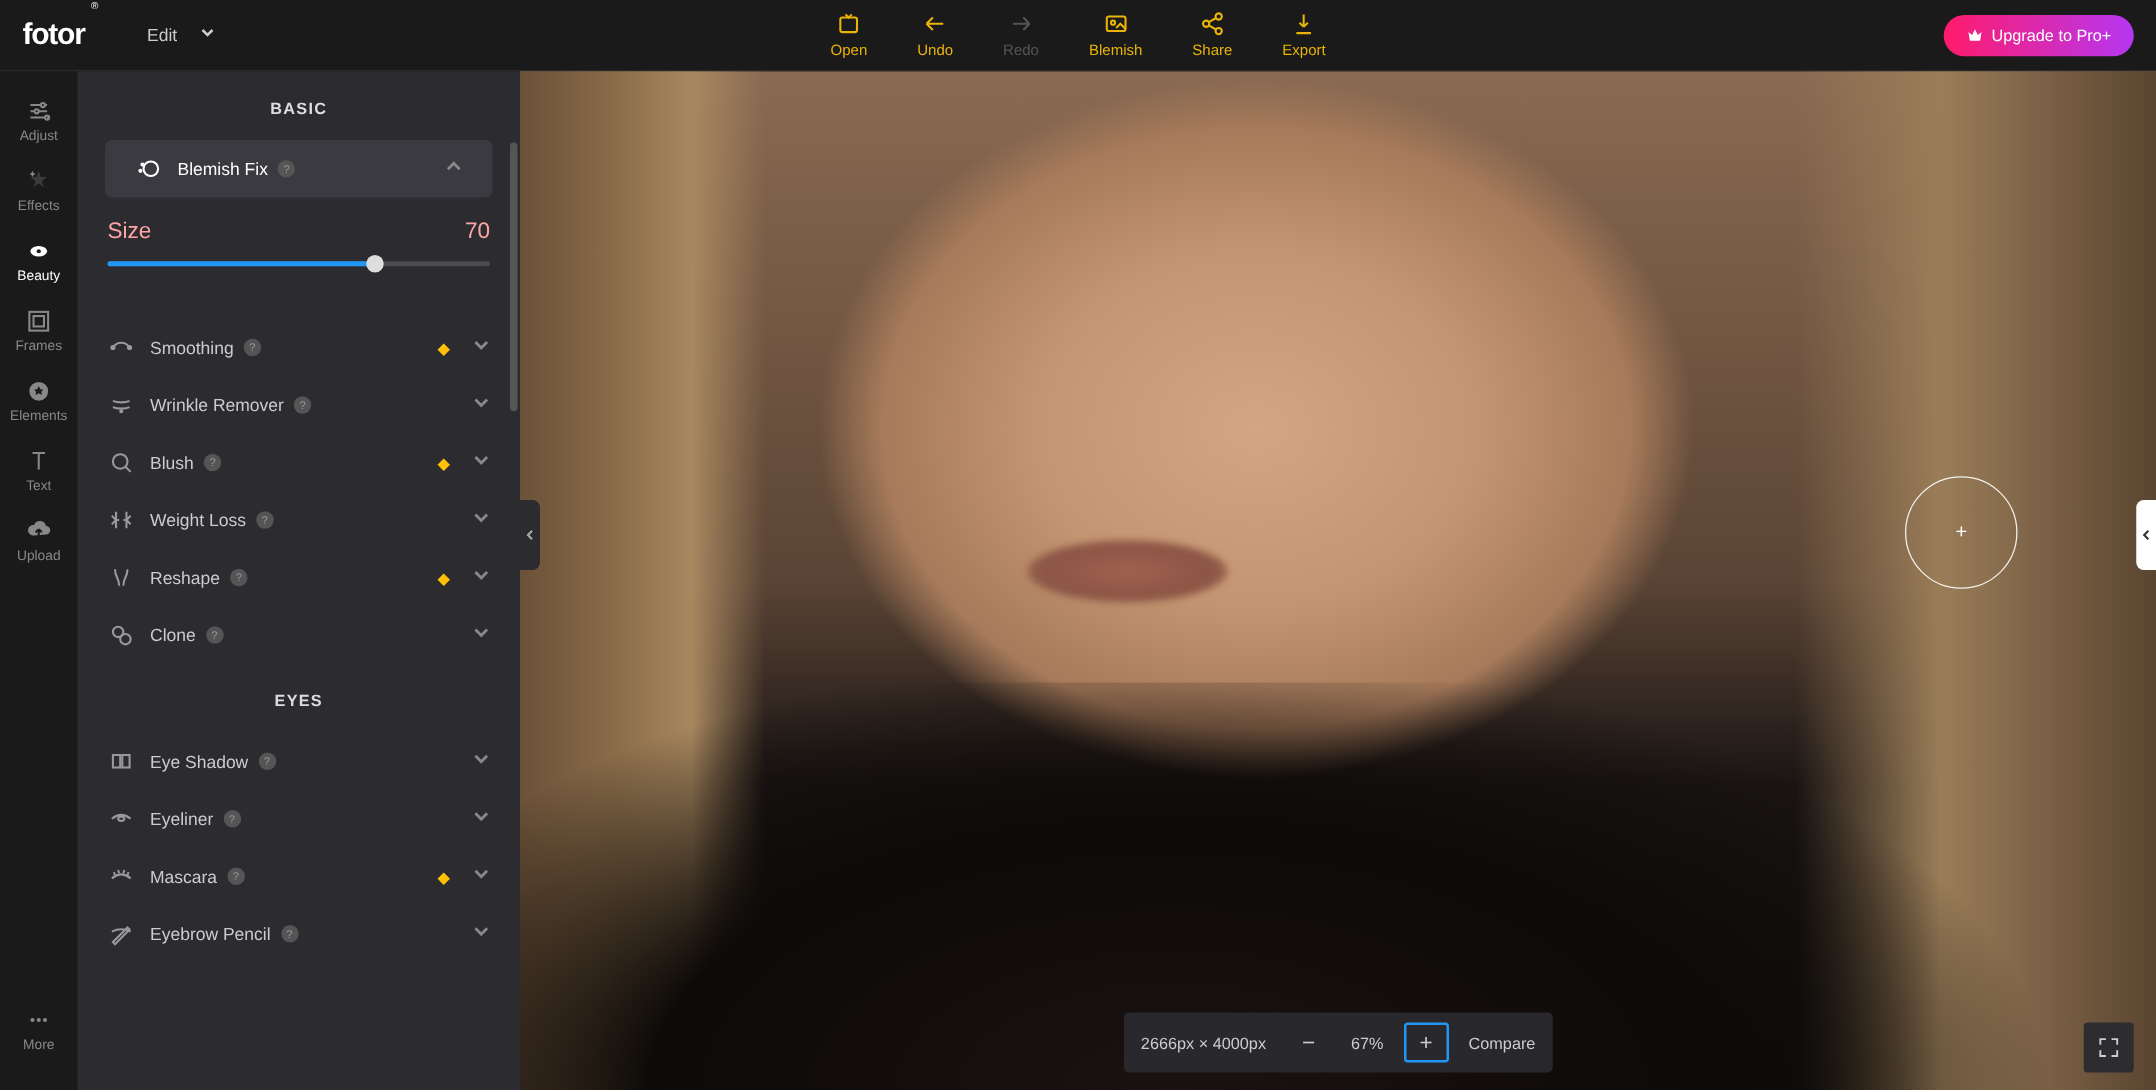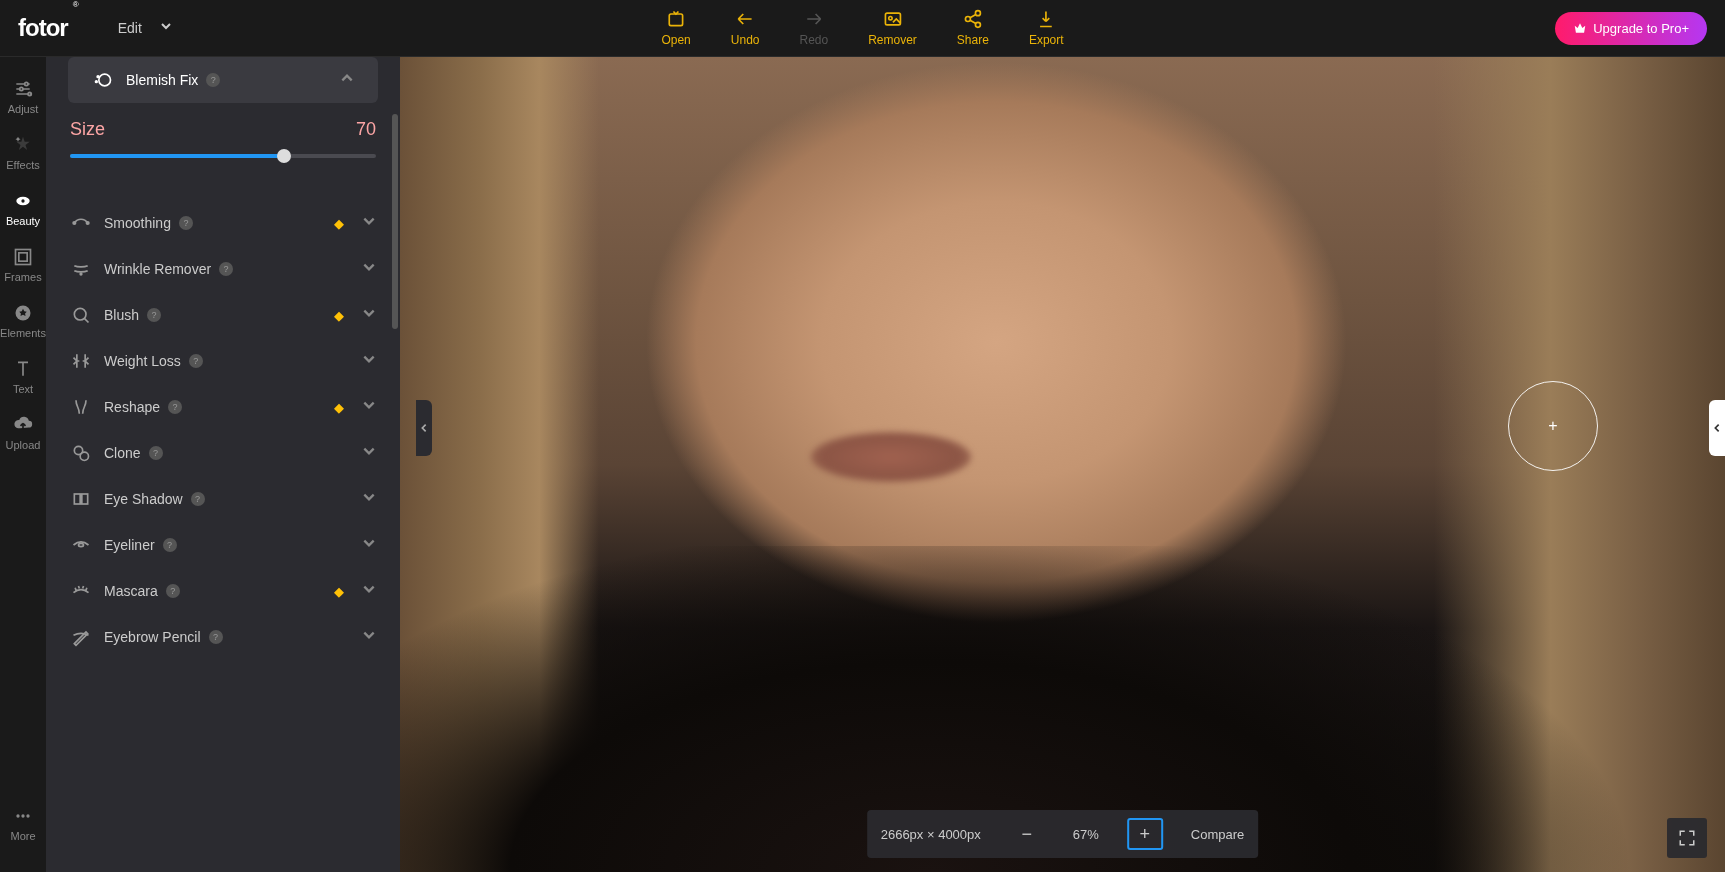--- a/index.html
+++ b/index.html
@@ -7,21 +7,21 @@
 .topbar{height:57px;background:#1a1a1a;display:flex;align-items:center;padding:0 18px;position:relative;border-bottom:1px solid #2a2a2a}
 .logo{font-size:24px;font-weight:700;color:#fff;letter-spacing:-1px;position:relative}
 .logo sup{font-size:8px;font-weight:400;top:-14px;position:absolute;right:-10px}
 .edit-menu{margin-left:50px;color:#ccc;font-size:14px;display:flex;align-items:flex-start;gap:18px;cursor:pointer}
 .top-actions{position:absolute;left:50%;transform:translateX(-50%);display:flex;gap:40px}
 .top-action{display:flex;flex-direction:column;align-items:center;gap:4px;color:#eab308;font-size:12px;cursor:pointer}
 .top-action.disabled{color:#555}
 .top-action svg{width:20px;height:20px}
 .upgrade-btn{margin-left:auto;background:linear-gradient(90deg,#ff1b6b,#b537f2);color:#fff;border:none;padding:9px 18px;border-radius:20px;font-size:13px;font-weight:500;cursor:pointer;display:flex;align-items:center;gap:6px}
 .main{display:flex;height:calc(100% - 57px)}
-.nav-col{width:46px;background:#1a1a1a;display:flex;flex-direction:column;align-items:center;padding-top:12px}
+.nav-col{width:62px;background:#1a1a1a;display:flex;flex-direction:column;align-items:center;padding-top:12px}
 .nav-item{display:flex;flex-direction:column;align-items:center;gap:4px;color:#888;font-size:11px;padding:10px 0;cursor:pointer;width:100%}
 .nav-item.active{color:#fff}
 .nav-item svg{width:20px;height:20px}
 .nav-more{margin-top:auto;margin-bottom:20px}
 .panel{width:354px;background:#2b2b30;overflow-y:auto;padding:0 0 20px 0;position:relative}
 .panel-scroll{position:absolute;right:2px;top:57px;width:6px;height:215px;background:#555;border-radius:3px}
 .section-header{text-align:center;font-size:13px;font-weight:600;color:#ddd;letter-spacing:1px;padding:22px 0 18px}
 .tool-row{display:flex;align-items:center;padding:0 24px;cursor:pointer;position:relative;min-height:46px}
 .tool-row.expanded{background:#3a3a40;border-radius:6px;margin:0 22px}
 .tool-row.expanded .tool-icon,.tool-row.expanded .tool-label{color:#fff}
@@ -45,21 +45,21 @@
   radial-gradient(ellipse 500px 400px at 45% 35%,#d4a582 0%,#c49572 35%,#a67a5a 60%,transparent 70%),
   radial-gradient(ellipse 300px 200px at 45% 55%,#b8826a 0%,transparent 60%),
   linear-gradient(180deg,#8a6a52 0%,#6e5440 30%,#5a4435 50%,#1a1514 70%,#0f0d0c 100%)}
 .hair-left{position:absolute;left:0;top:0;width:15%;height:100%;background:linear-gradient(90deg,#6b5138 0%,#8a6d4a 40%,#a8875f 70%,transparent 100%)}
 .hair-right{position:absolute;right:0;top:0;width:22%;height:100%;background:linear-gradient(270deg,#5a4530 0%,#7a6045 30%,#9a7d58 60%,transparent 100%)}
 .lips{position:absolute;left:31%;top:46%;width:160px;height:50px;background:radial-gradient(ellipse,#a0614f 0%,#8c5545 60%,transparent 100%);border-radius:50%;filter:blur(3px)}
 .dark-bottom{position:absolute;bottom:0;left:0;right:0;height:40%;background:radial-gradient(ellipse 700px 350px at 40% 100%,#1a1210 0%,#0d0a08 60%,transparent 100%)}
 .brush-cursor{position:absolute;left:1108px;top:324px;width:90px;height:90px;border:1px solid rgba(255,255,255,.9);border-radius:50%;display:flex;align-items:center;justify-content:center;color:#fff;font-size:16px;font-weight:300}
 .collapse-tab{position:absolute;left:416px;top:400px;width:16px;height:56px;background:#2b2b30;border-radius:0 6px 6px 0;display:flex;align-items:center;justify-content:center;color:#aaa;cursor:pointer;z-index:5}
 .expand-tab{position:absolute;right:0;top:400px;width:16px;height:56px;background:#fff;border-radius:6px 0 0 6px;display:flex;align-items:center;justify-content:center;color:#333;cursor:pointer;z-index:5}
-.bottom-bar{position:absolute;bottom:14px;left:50%;transform:translateX(-50%);background:rgba(42,42,46,.95);display:flex;align-items:center;padding:8px 14px;border-radius:4px;gap:28px;color:#ccc;font-size:13px}
+.bottom-bar{position:absolute;bottom:14px;left:50%;transform:translateX(-50%);background:rgba(42,42,46,.95);display:flex;align-items:center;padding:8px 14px;border-radius:4px;gap:16px;color:#ccc;font-size:13px}
 .zoom-btn{width:36px;height:32px;display:flex;align-items:center;justify-content:center;cursor:pointer;font-size:18px;color:#ccc}
 .zoom-btn.active{border:2px solid #2196f3;border-radius:3px}
 .fullscreen-btn{position:absolute;bottom:14px;right:18px;width:40px;height:40px;background:rgba(42,42,46,.95);display:flex;align-items:center;justify-content:center;color:#ccc;cursor:pointer;border-radius:3px}
 </style>
 </head>
 <body>
 
 <div class="topbar">
   <div class="logo"><span>fotor</span><sup>®</sup></div>
   <div class="edit-menu">
@@ -87,21 +87,21 @@
           <path d="M4 12h16m0 0l-6-6m6 6l-6 6"></path>
         </svg>
       <span>Redo</span>
     </div>
     <div class="top-action">
       <svg viewBox="0 0 24 24" fill="none" stroke="currentColor" stroke-width="2">
           <rect x="3" y="5" width="18" height="14" rx="2"></rect>
           <circle cx="9" cy="11" r="2"></circle>
           <path d="M21 17l-5-5-4 4"></path>
         </svg>
-      <span>Remover</span>
+      <span>Blemish</span>
     </div>
     <div class="top-action">
       <svg viewBox="0 0 24 24" fill="none" stroke="currentColor" stroke-width="2">
           <circle cx="18" cy="5" r="3"></circle>
           <circle cx="6" cy="12" r="3"></circle>
           <circle cx="18" cy="19" r="3"></circle>
           <path d="M8.5 10.5l7-4M8.5 13.5l7 4"></path>
         </svg>
       <span>Share</span>
     </div>
@@ -176,20 +176,21 @@
       <svg viewBox="0 0 24 24" fill="currentColor">
           <circle cx="6" cy="12" r="2"></circle>
           <circle cx="12" cy="12" r="2"></circle>
           <circle cx="18" cy="12" r="2"></circle>
         </svg>
       <span>More</span>
     </div>
   </div>
 
   <div class="panel">
+    <div class="section-header">BASIC</div>
 
     <div class="tool-row expanded">
       <span class="tool-icon">
         <svg viewBox="0 0 24 24" width="20" height="20" fill="none" stroke="currentColor" stroke-width="2">
             <circle cx="14" cy="12" r="7"></circle>
             <circle cx="6" cy="8" r="1" fill="currentColor"></circle>
             <circle cx="4" cy="14" r="1" fill="currentColor"></circle>
           </svg>
       </span>
       <span class="tool-label">Blemish Fix</span>
@@ -287,20 +288,21 @@
             </svg>
           </span>
           <span class="tool-label">Clone</span>
           <span class="help-icon">?</span>
           <span class="chevron"><svg width="14" height="14" viewBox="0 0 12 12" fill="none" stroke="currentColor" stroke-width="2">
               <path d="M2 4l4 4 4-4"></path>
             </svg></span>
         </div>
       </div>
 
+    <div class="section-header">EYES</div>
     <div id="eyes-tools">
         <div class="tool-row">
           <span class="tool-icon">
             <svg viewBox="0 0 24 24" width="20" height="20" fill="none" stroke="currentColor" stroke-width="2">
               <rect x="4" y="6" width="7" height="12"></rect>
               <rect x="13" y="6" width="7" height="12"></rect>
             </svg>
           </span>
           <span class="tool-label">Eye Shadow</span>
           <span class="help-icon">?</span>

